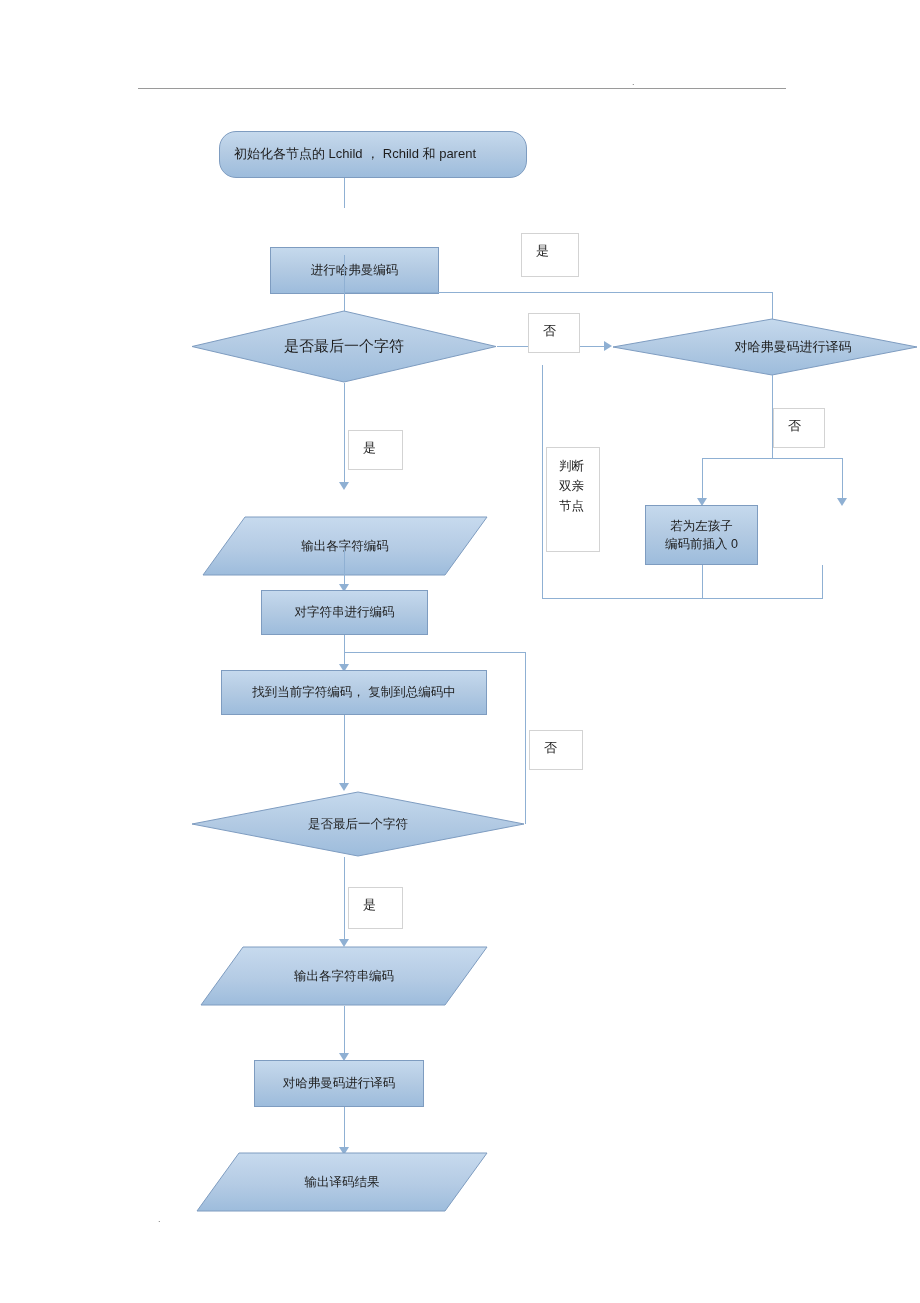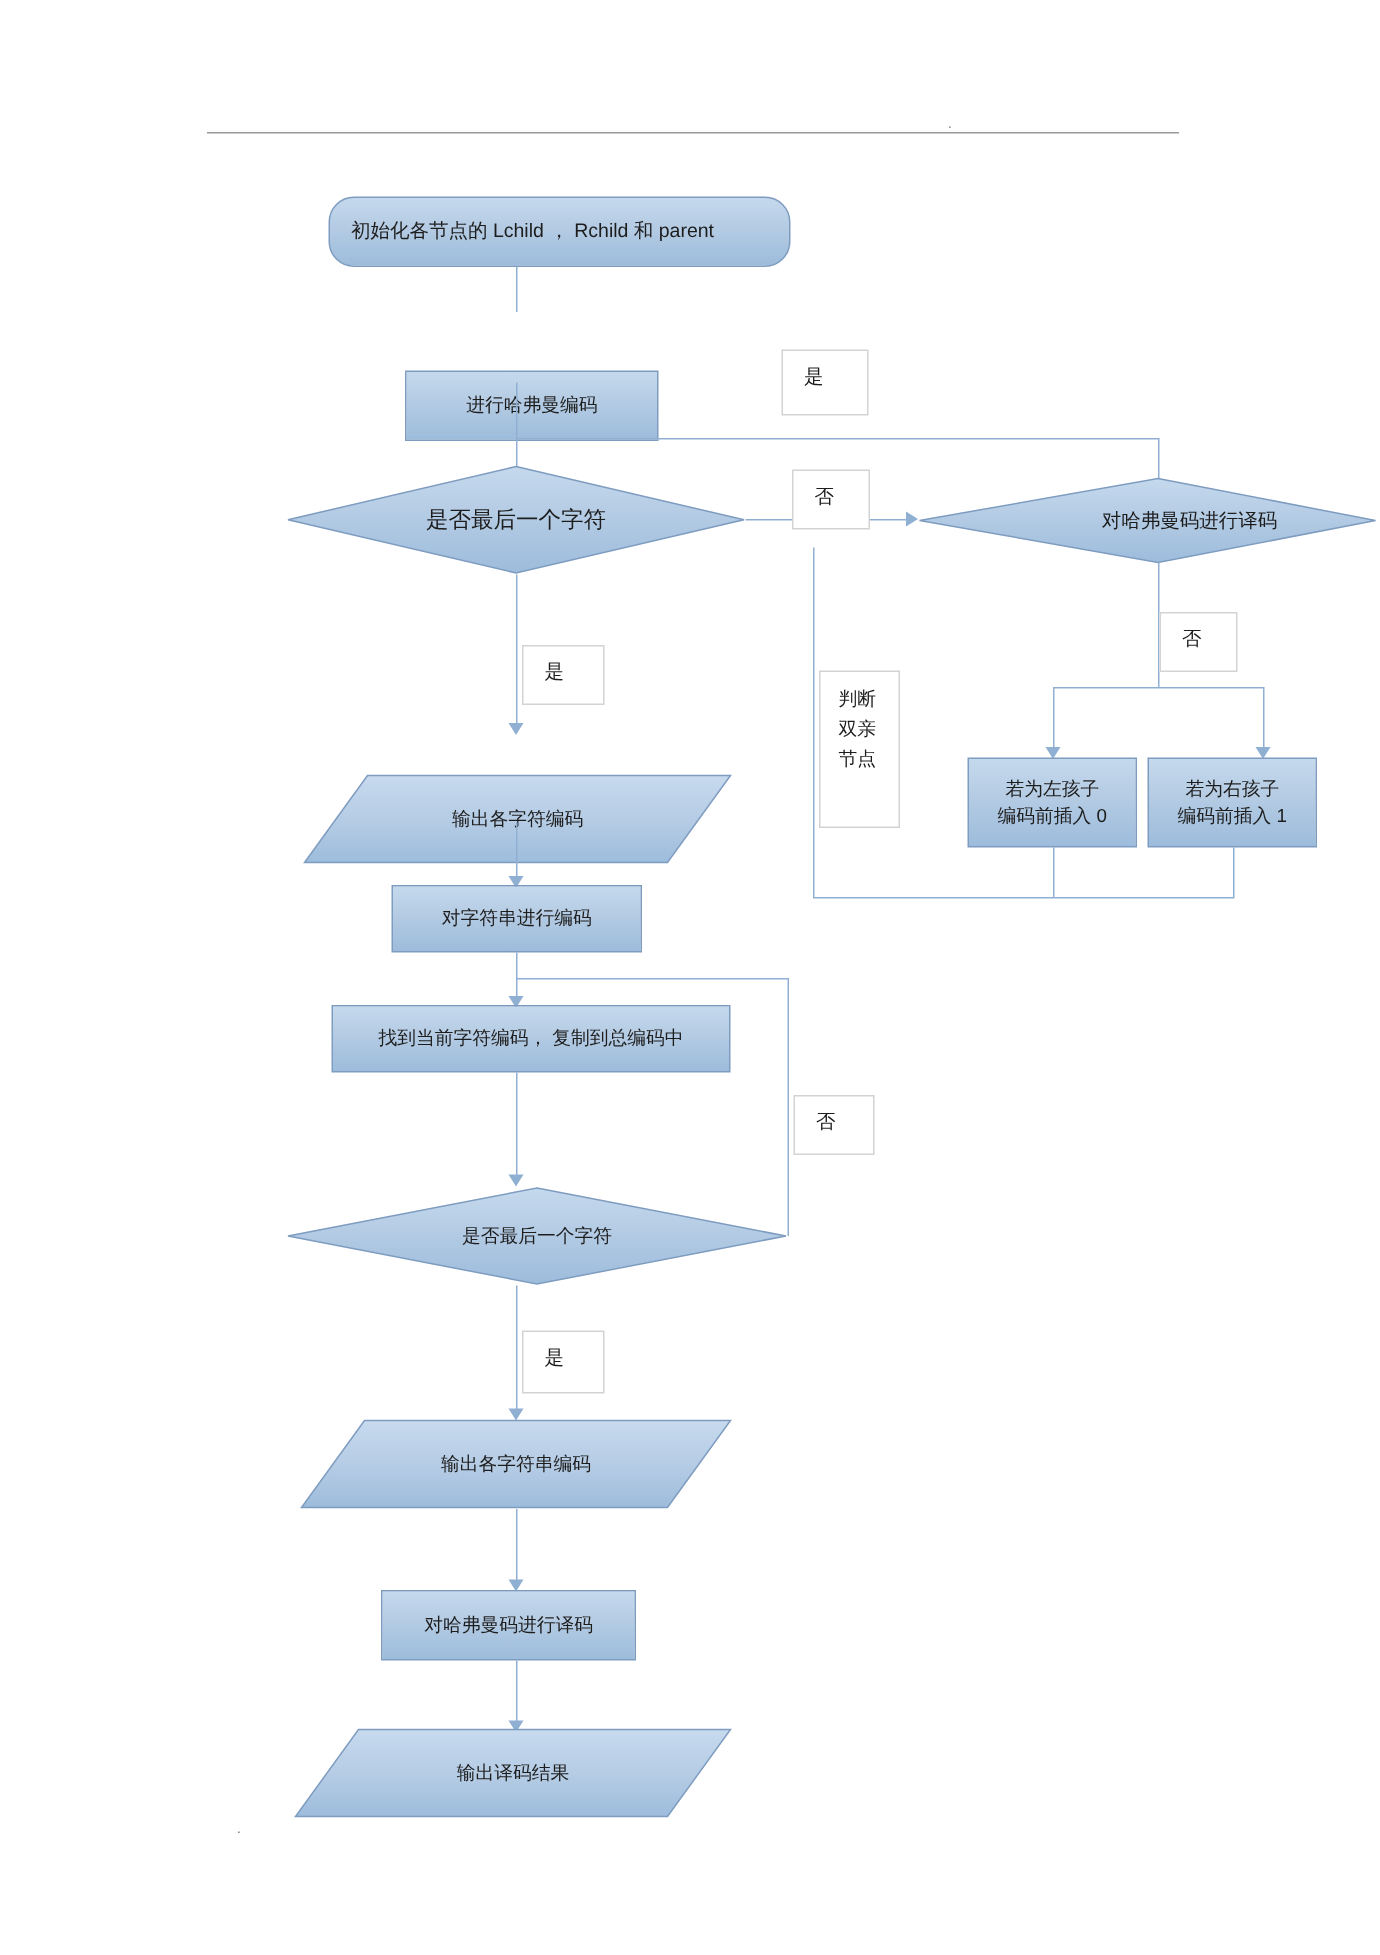--- a/index.html
+++ b/index.html
@@ -223,24 +223,20 @@
   <div class="arrow-down" style="left:837px; top:498px;"></div>
 
   <div class="lbl-box tl" style="left:773px; top:408px; width:52px; height:40px;">
     <span>否</span>
   </div>
 
   <div class="proc" style="left:645px; top:505px; width:113px; height:60px;">
     <span>若为左孩子
 编码前插入 0</span>
   </div>
-  <div class="proc" style="left:765px; top:505px; width:113px; height:60px;">
-    <span>若为右孩子
-编码前插入 1</span>
-  </div>
 
   <div class="vline" style="left:702px; top:565px; height:33px;"></div>
   <div class="vline" style="left:822px; top:565px; height:33px;"></div>
   <div class="hline" style="left:542px; top:598px; width:281px;"></div>
   <div class="vline" style="left:542px; top:365px; height:233px;"></div>
 
   <div class="lbl-box vert" style="left:546px; top:447px; width:54px; height:105px;font-family:Liberation Mono, monospace;">
     <span>判断
 双亲
 节点</span>

